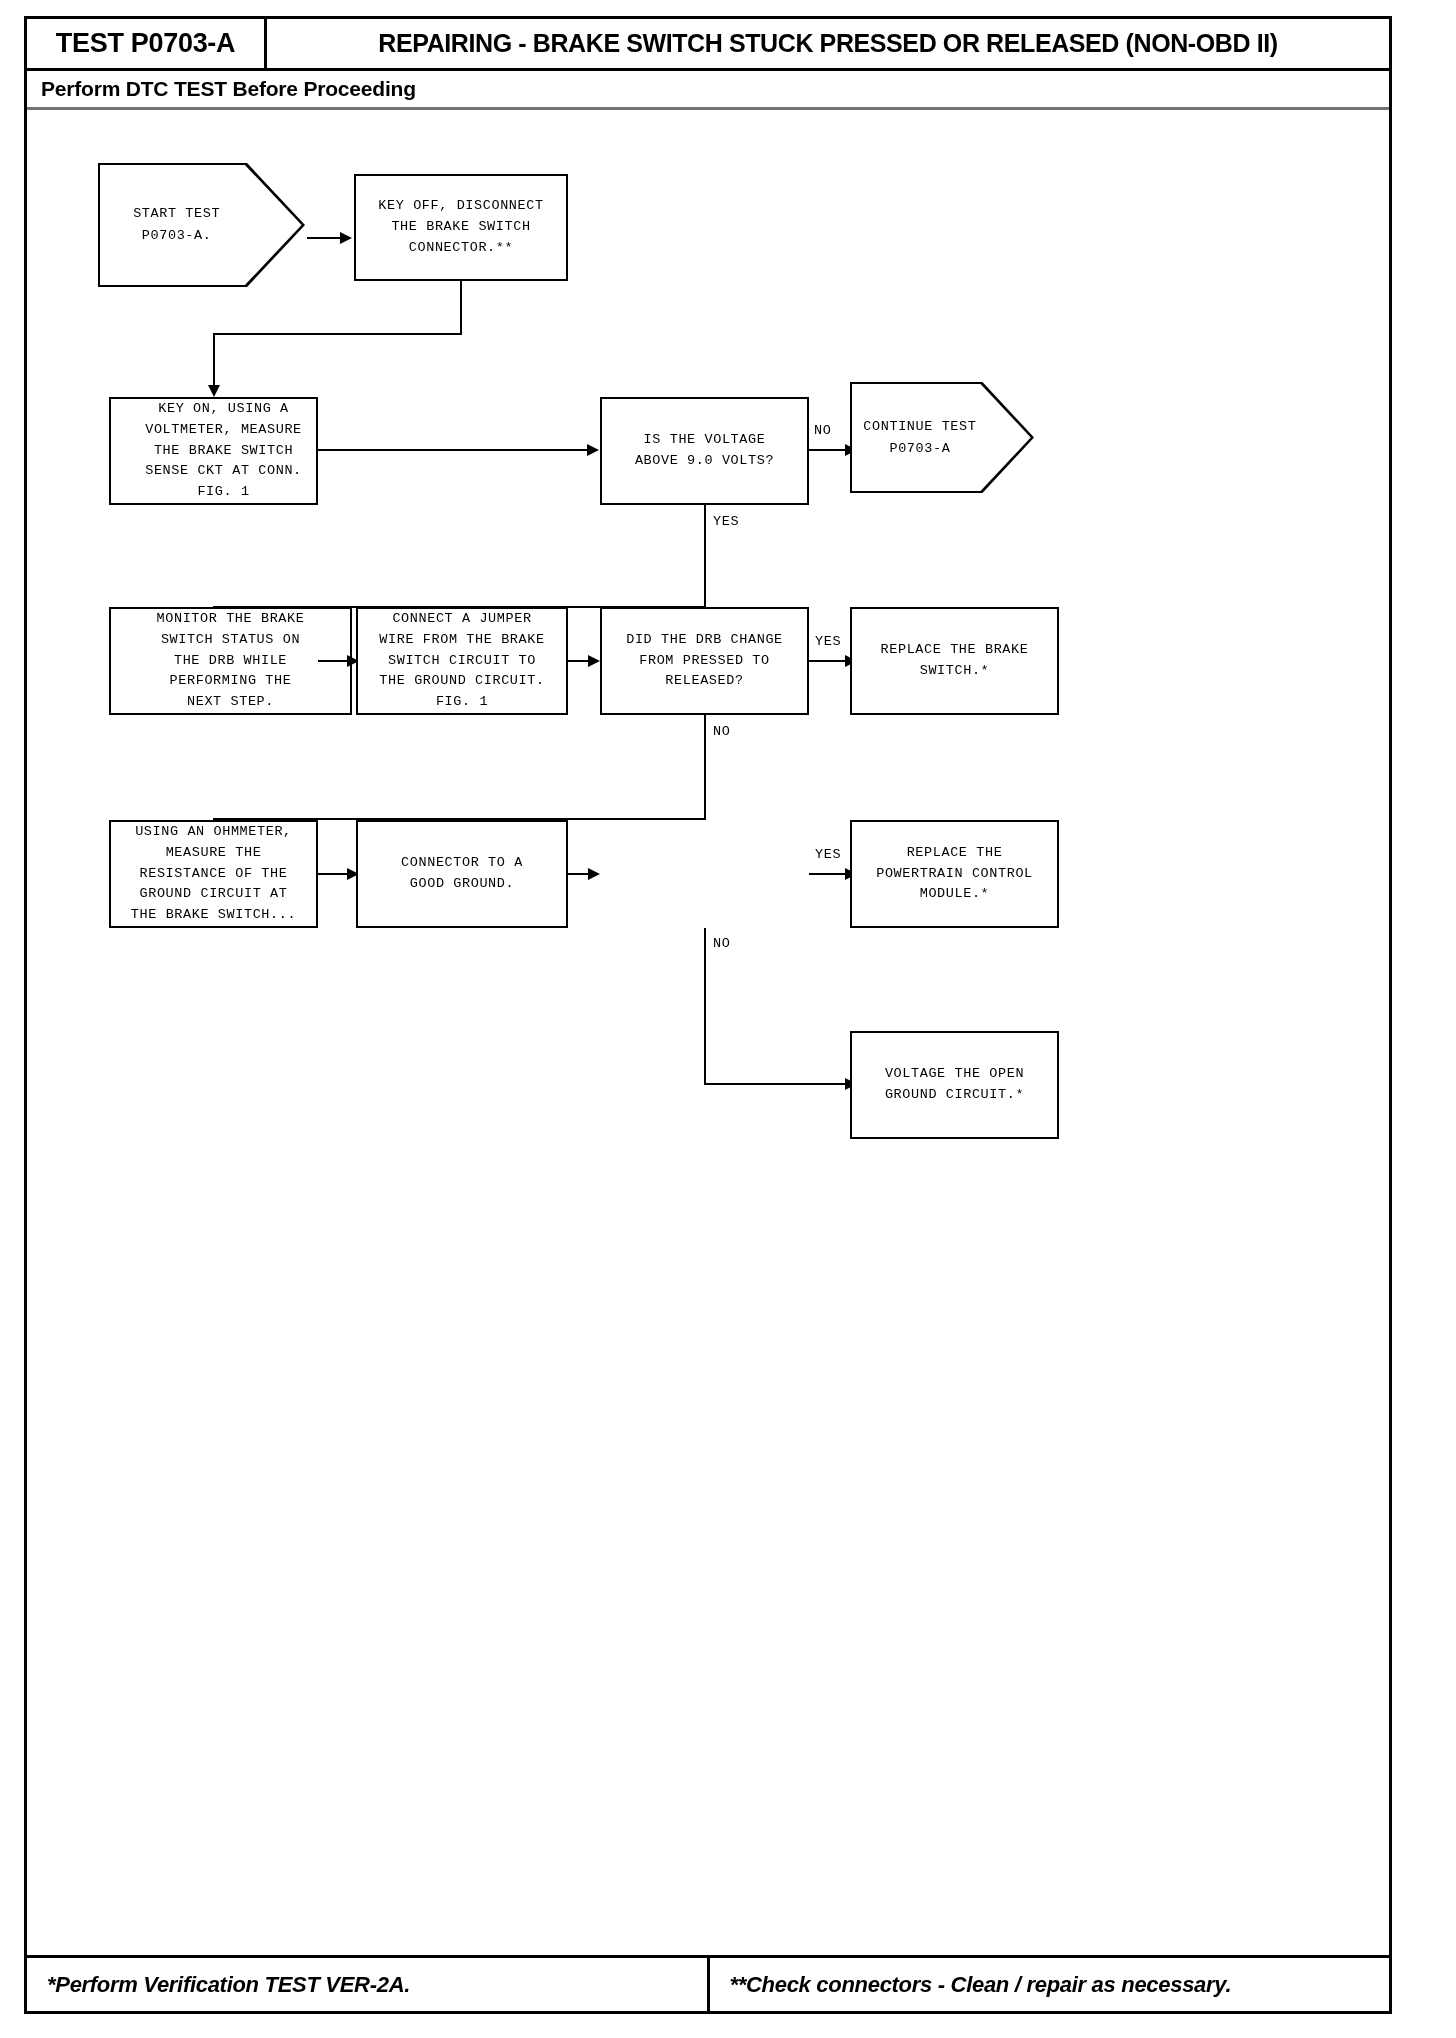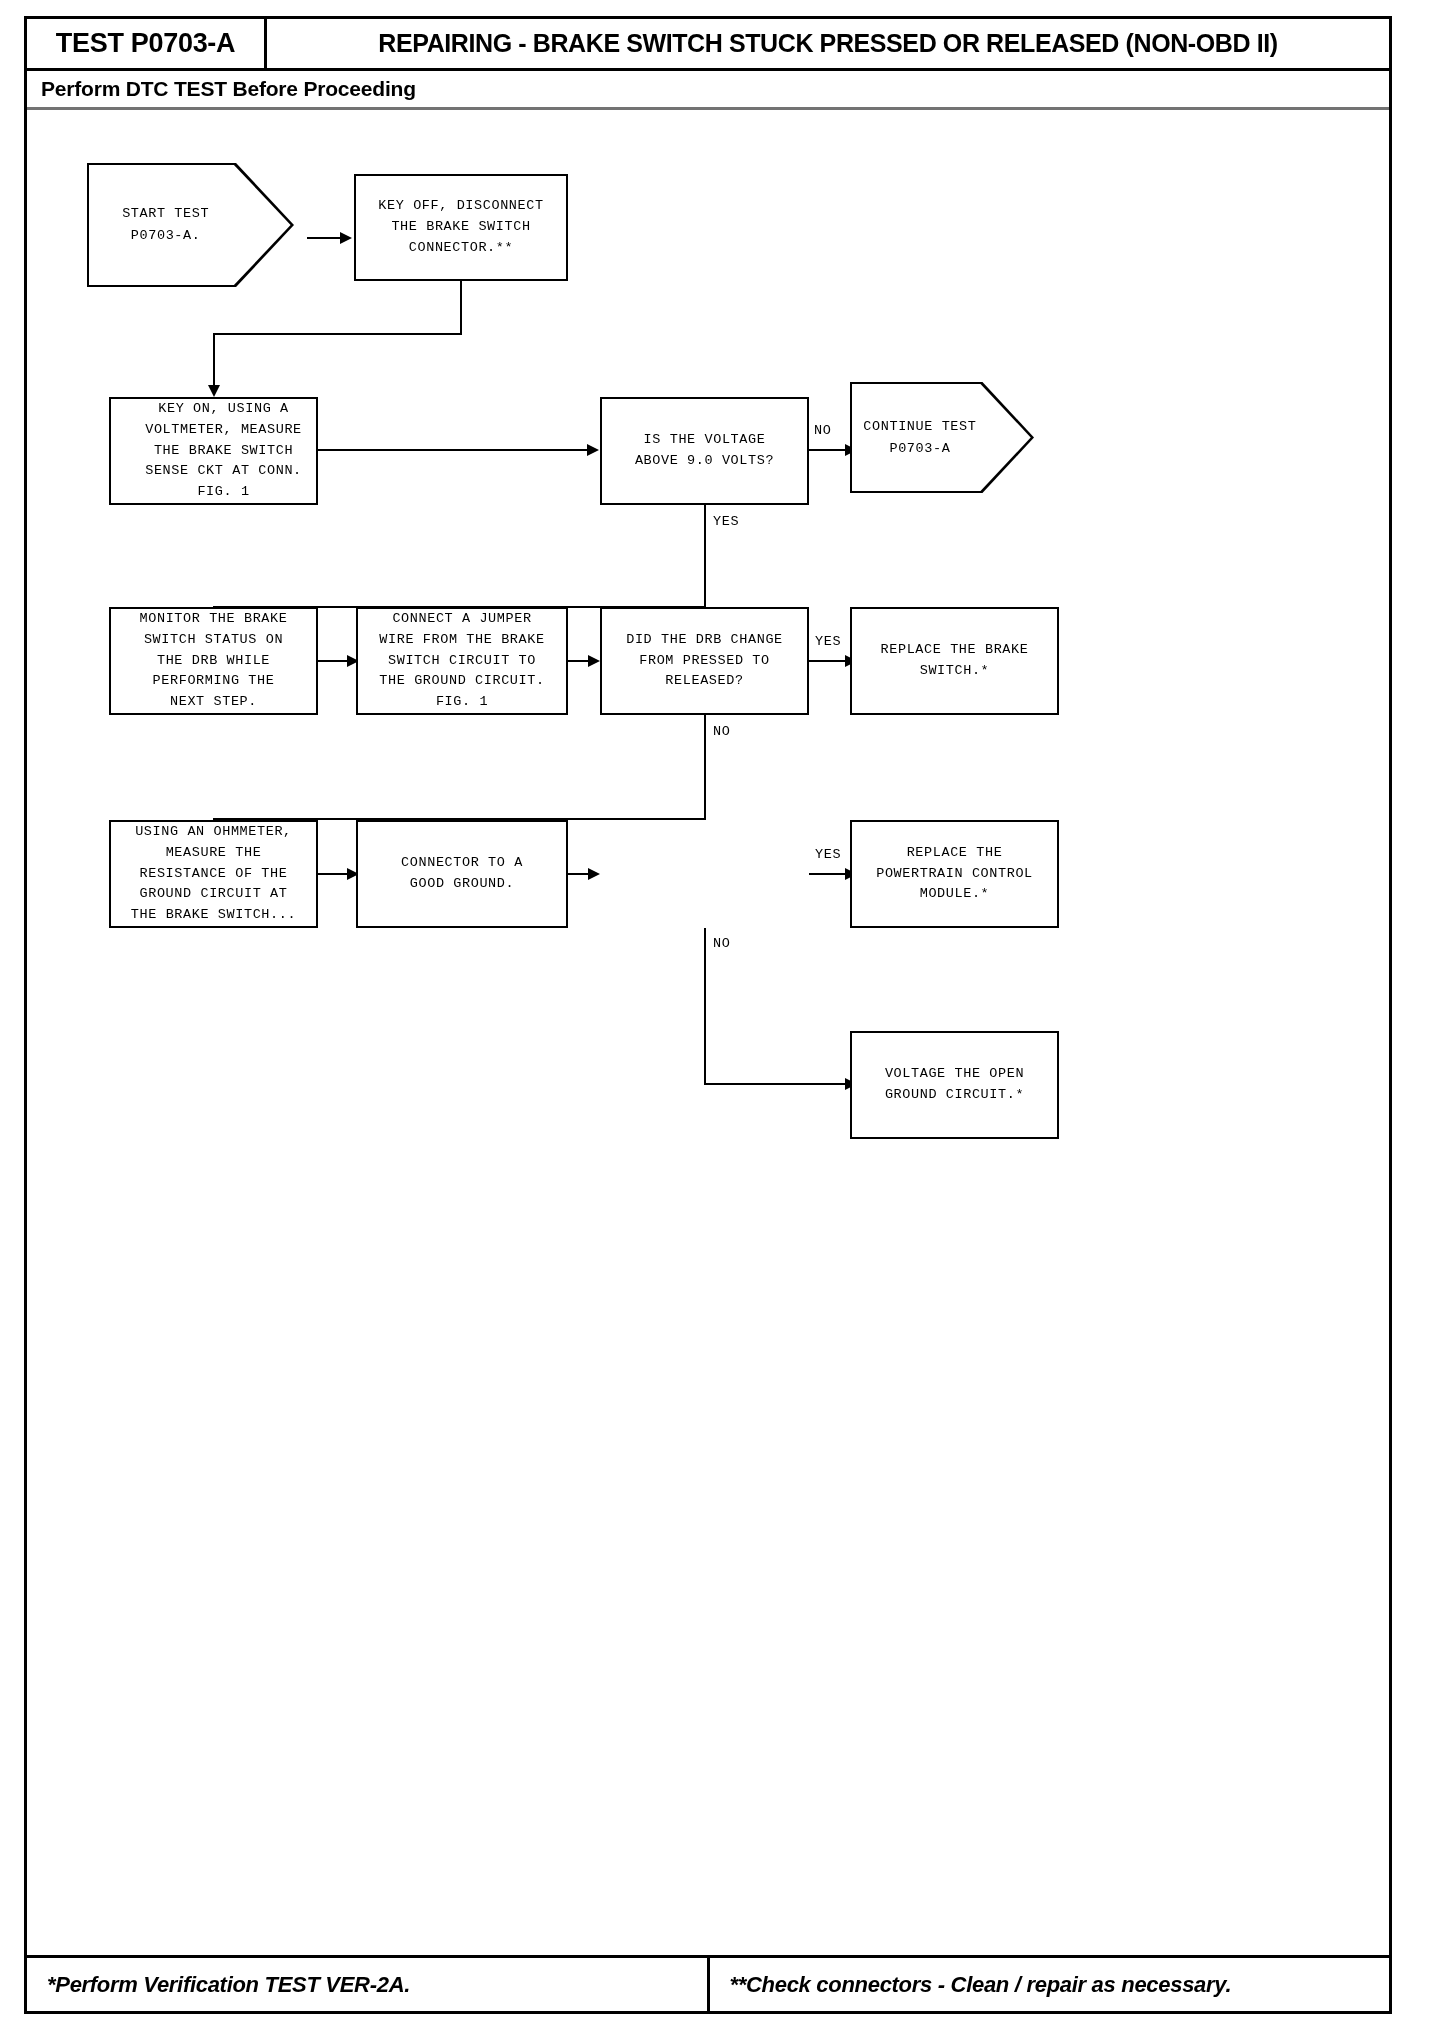--- a/index.html
+++ b/index.html
@@ -160,21 +160,21 @@
 <div class="page">
 
   <div class="hdr-row1">
     <div class="hdr-testno">TEST P0703-A</div>
     <div class="hdr-title">REPAIRING - BRAKE SWITCH STUCK PRESSED OR RELEASED (NON-OBD II)</div>
   </div>
   <div class="hdr-row2">Perform DTC TEST Before Proceeding</div>
 
   <div class="canvas">
 
-    <div class="arrowbox shape-start" style="left:60px; top:53px; width:207px; height:124px;">
+    <div class="arrowbox shape-start" style="left:71px; top:53px; width:207px; height:124px;">
       <div class="inner">START TEST
 P0703-A.</div>
     </div>
 
     <div class="hline" style="left:280px; top:127px; width:38px;"></div>
     <div class="arrow-r" style="left:313px; top:122px;"></div>
 
     <div class="node" style="left:327px; top:64px; width:214px; height:107px;">KEY OFF, DISCONNECT
 THE BRAKE SWITCH
 CONNECTOR.**</div>
@@ -204,21 +204,21 @@
       <div class="inner">CONTINUE TEST
 P0703-A</div>
     </div>
 
     <div class="vline" style="left:677px; top:395px; height:103px;"></div>
     <div class="elabel" style="left:684px; top:404px;">YES</div>
     <div class="hline" style="left:186px; top:496px; width:493px;"></div>
     <div class="vline" style="left:186px; top:496px; height:54px;"></div>
     <div class="arrow-d" style="left:181px; top:546px;"></div>
 
-    <div class="node" style="left:82px; top:497px; width:209px; height:108px;">MONITOR THE BRAKE
+    <div class="node" style="left:82px; top:497px; width:243px; height:108px;">MONITOR THE BRAKE
 SWITCH STATUS ON
 THE DRB WHILE
 PERFORMING THE
 NEXT STEP.</div>
 
     <div class="hline" style="left:291px; top:550px; width:33px;"></div>
     <div class="arrow-r" style="left:320px; top:545px;"></div>
 
     <div class="node" style="left:329px; top:497px; width:212px; height:108px;">CONNECT A JUMPER
 WIRE FROM THE BRAKE

